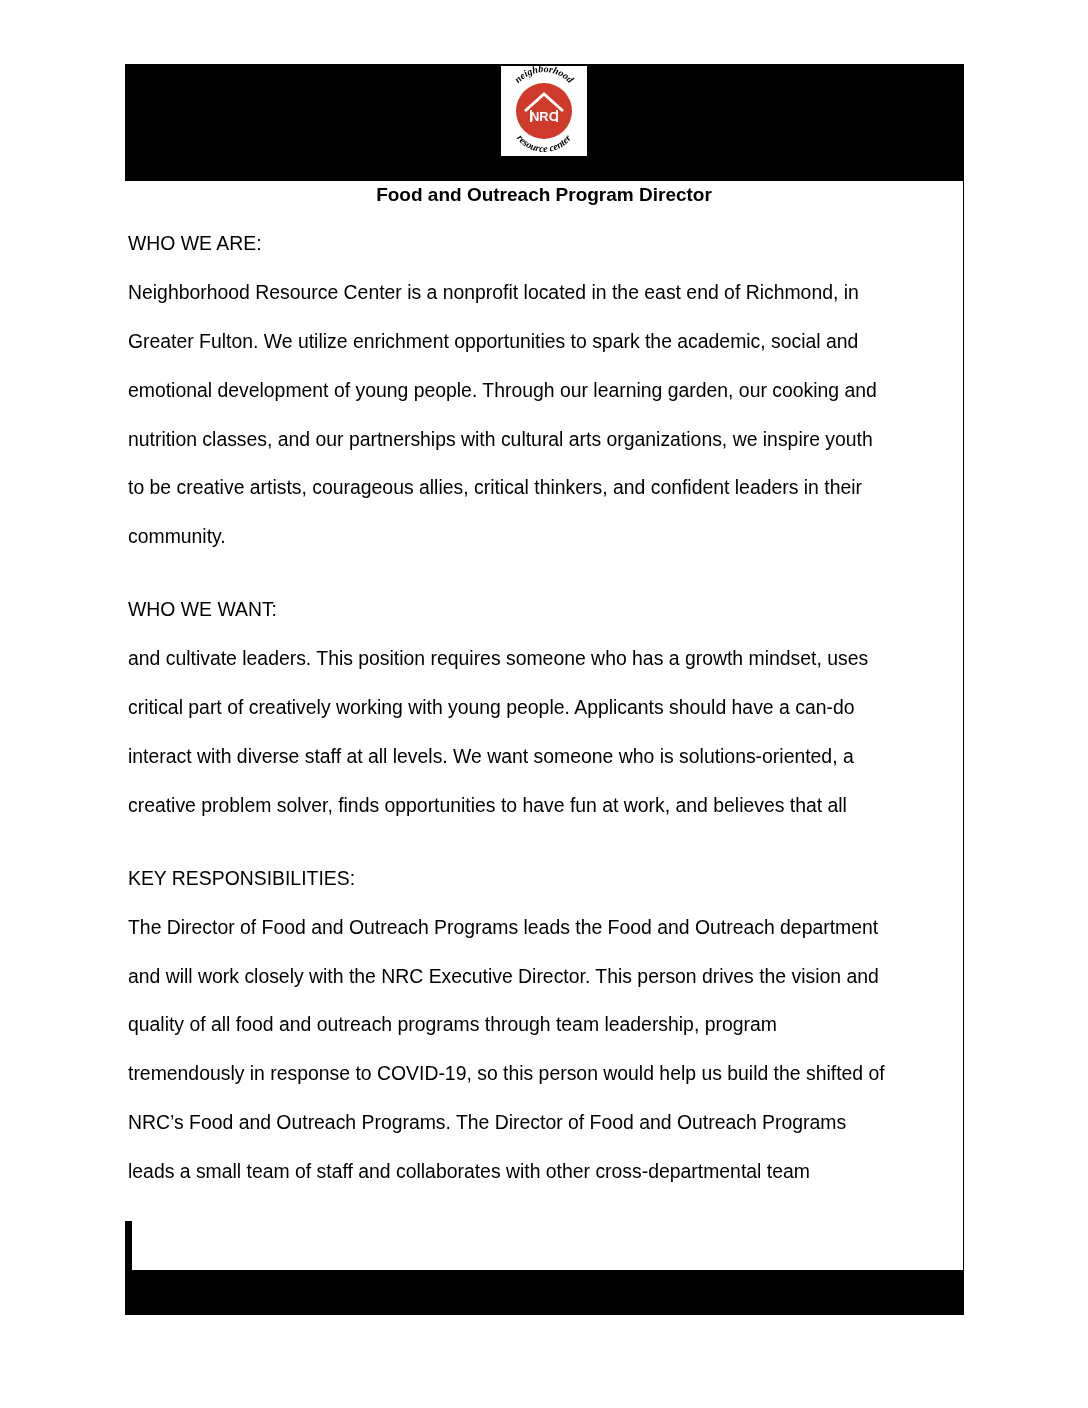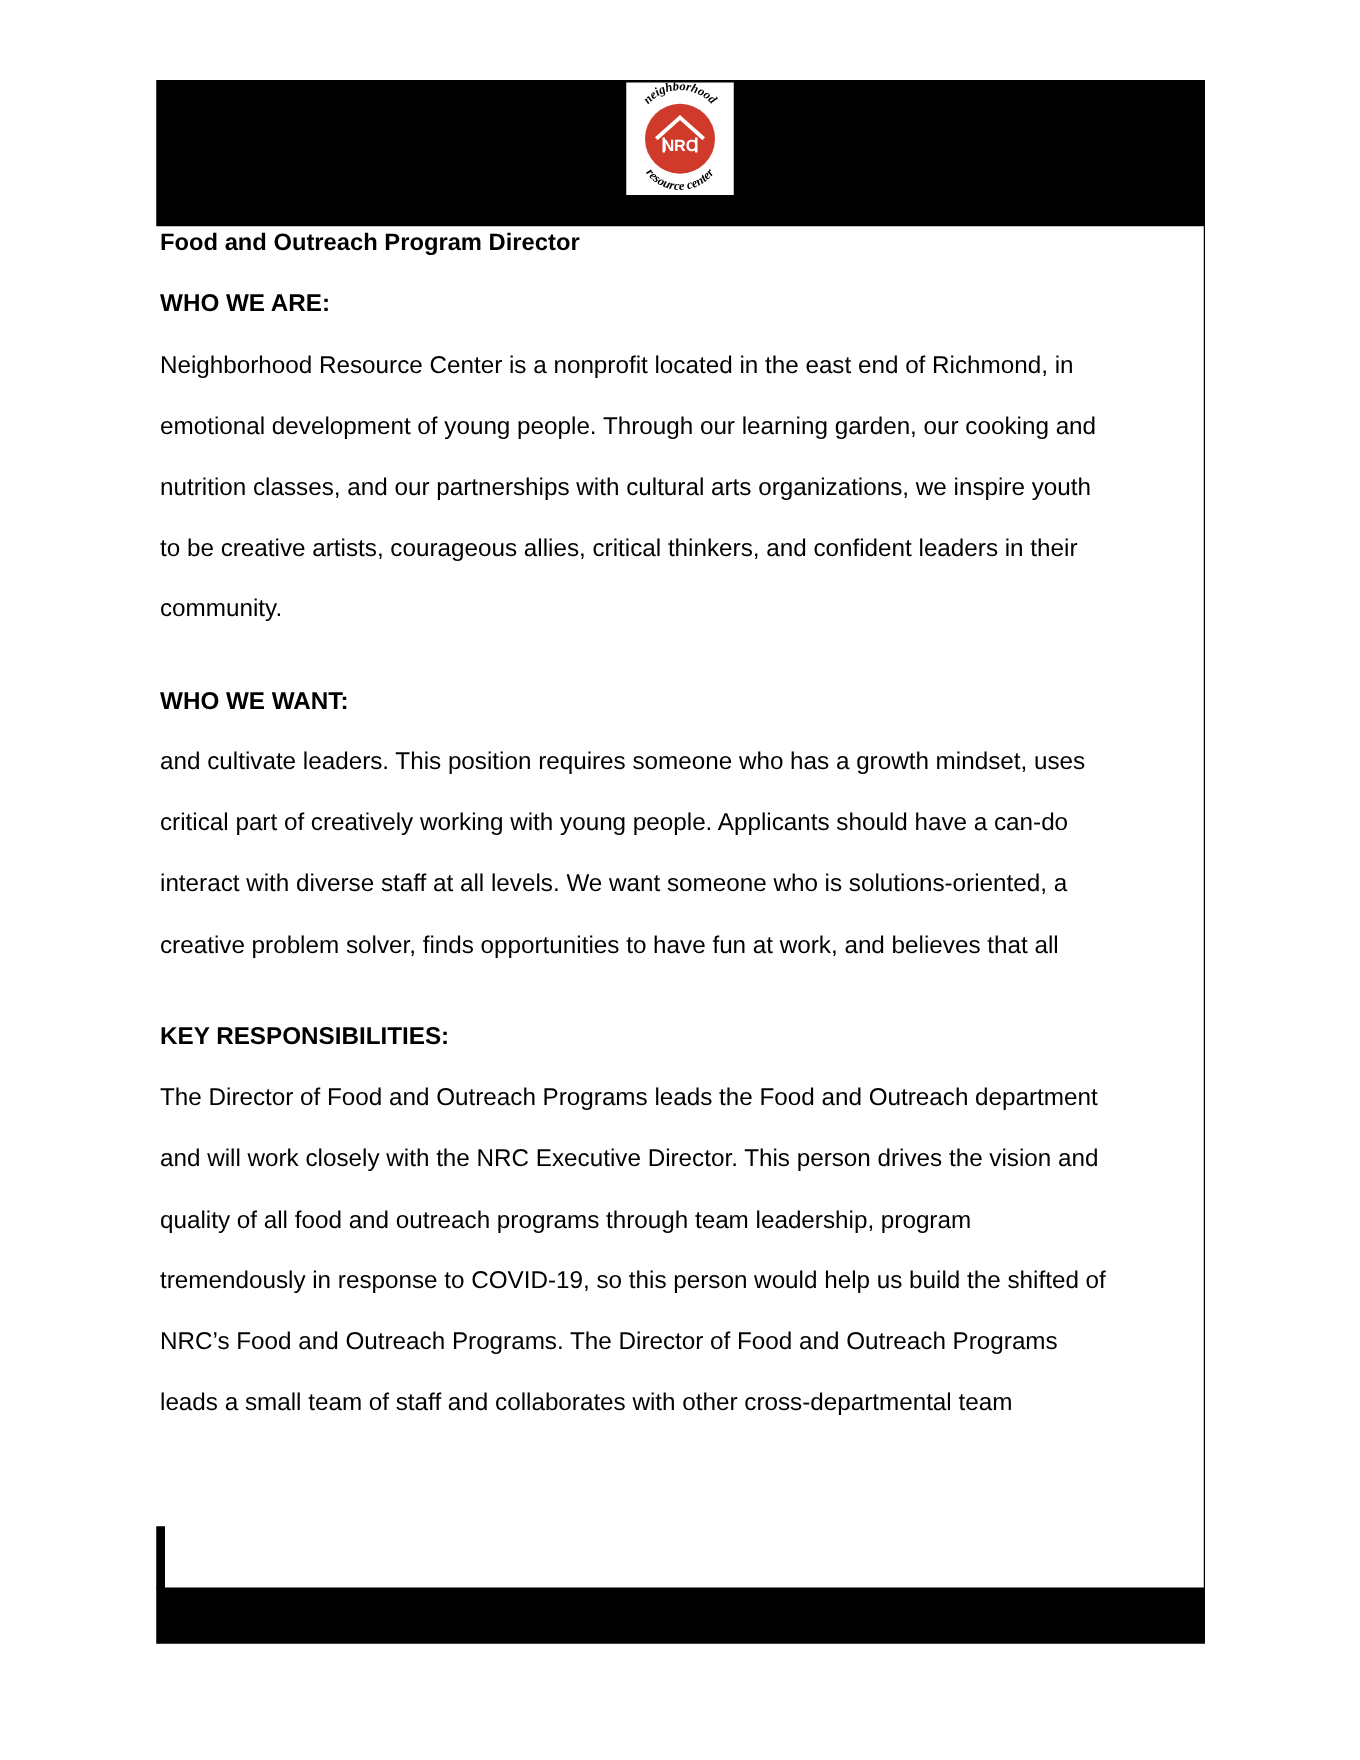--- a/index.html
+++ b/index.html
@@ -6,22 +6,22 @@
     body { width: 1088px; height: 1408px; position: relative; overflow: hidden;
            font-family: "Liberation Sans", sans-serif; color: #000; }
     .header-band { position: absolute; left: 125px; top: 64px; width: 839px; height: 117px; background: #000; }
     .logo-box { position: absolute; left: 501px; top: 66px; width: 86px; height: 90px; background: #fff; }
     .logo-box svg { display: block; }
     .right-rule { position: absolute; left: 963px; top: 181px; width: 1px; height: 1090px; background: #000; }
     .left-bar { position: absolute; left: 125px; top: 1221px; width: 7px; height: 50px; background: #000; }
     .footer-band { position: absolute; left: 125px; top: 1270px; width: 839px; height: 45px; background: #000; }
 
     .content { position: absolute; left: 128px; top: 181px; width: 832px; font-size: 19.4px; line-height: 24.4px; }
-    .doc-title { font-weight: bold; font-size: 19px; margin: 2px 0 0 0; height: 24px; }
-    .section-heading { font-weight: bold; margin: 0; }
+    .doc-title { text-align: center; font-weight: bold; font-size: 19px; margin: 2px 0 0 0; height: 24px; }
+    .section-heading { font-weight: normal; margin: 0; }
     .para { margin: 0; white-space: pre-line; }
     .gap { height: 24.4px; }
   </style>
 </head>
 <body>
 
 <div class="header-band"></div>
 <div class="logo-box">
   <svg width="86" height="90" viewBox="0 0 86 90">
     <circle cx="43" cy="45" r="28" fill="#d03a2a"></circle>
@@ -45,20 +45,21 @@
 <div class="left-bar"></div>
 <div class="footer-band"></div>
 
 <div class="content">
   <div class="doc-title">Food and Outreach Program Director</div>
   <div class="gap"></div>
 
   <div class="section-heading">WHO WE ARE:</div>
   <div class="para">
     <div>Neighborhood Resource Center is a nonprofit located in the east end of Richmond, in</div>
+    <div>Greater Fulton. We utilize enrichment opportunities to spark the academic, social and</div>
     <div>emotional development of young people. Through our learning garden, our cooking and</div>
     <div>nutrition classes, and our partnerships with cultural arts organizations, we inspire youth</div>
     <div>to be creative artists, courageous allies, critical thinkers, and confident leaders in their</div>
     <div>community.</div>
   </div>
   <div class="gap"></div>
 
   <div class="section-heading">WHO WE WANT:</div>
   <div class="para">
     <div>and cultivate leaders. This position requires someone who has a growth mindset, uses</div>

